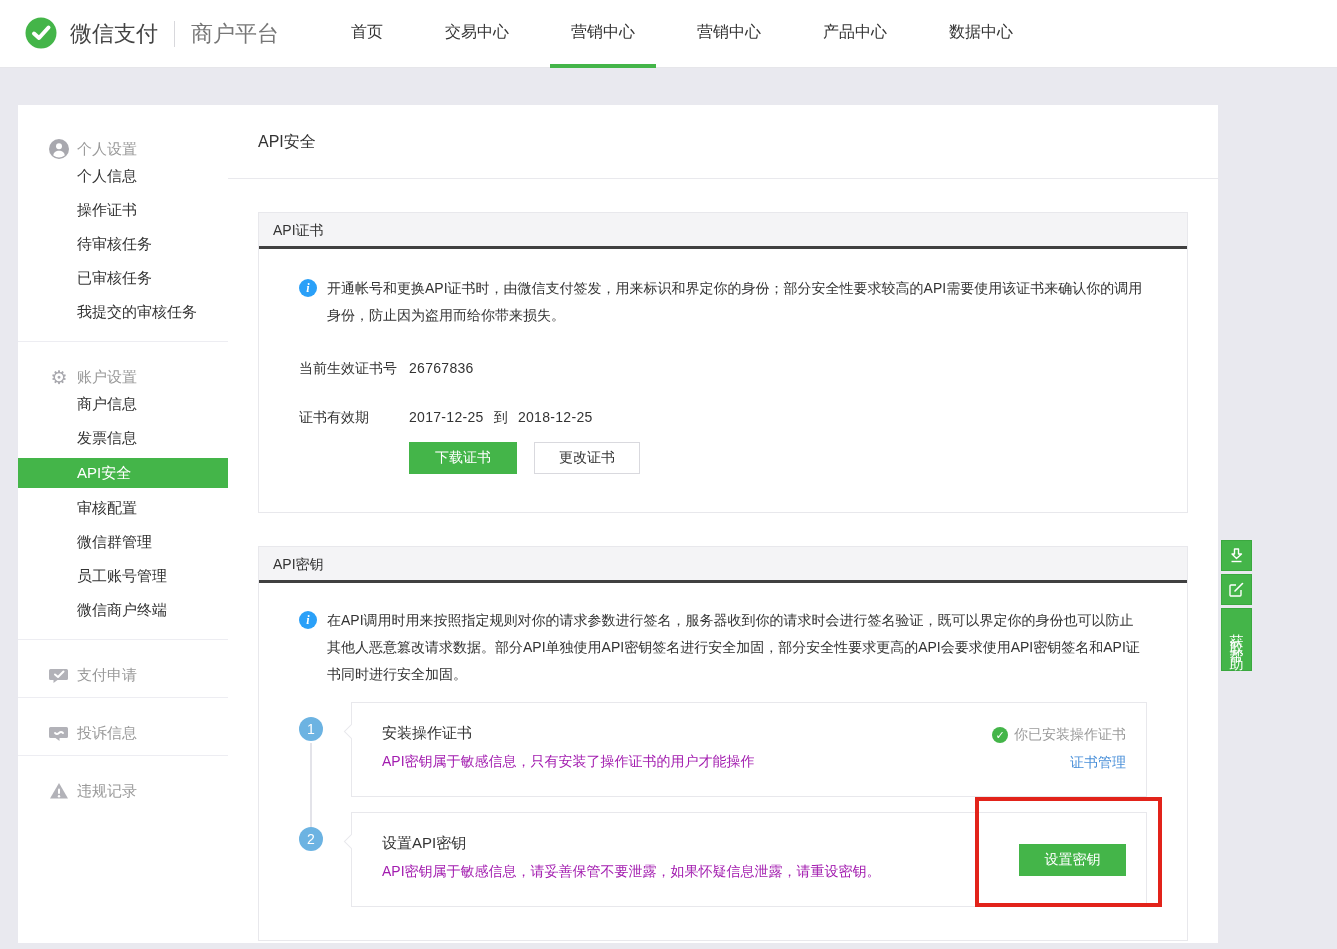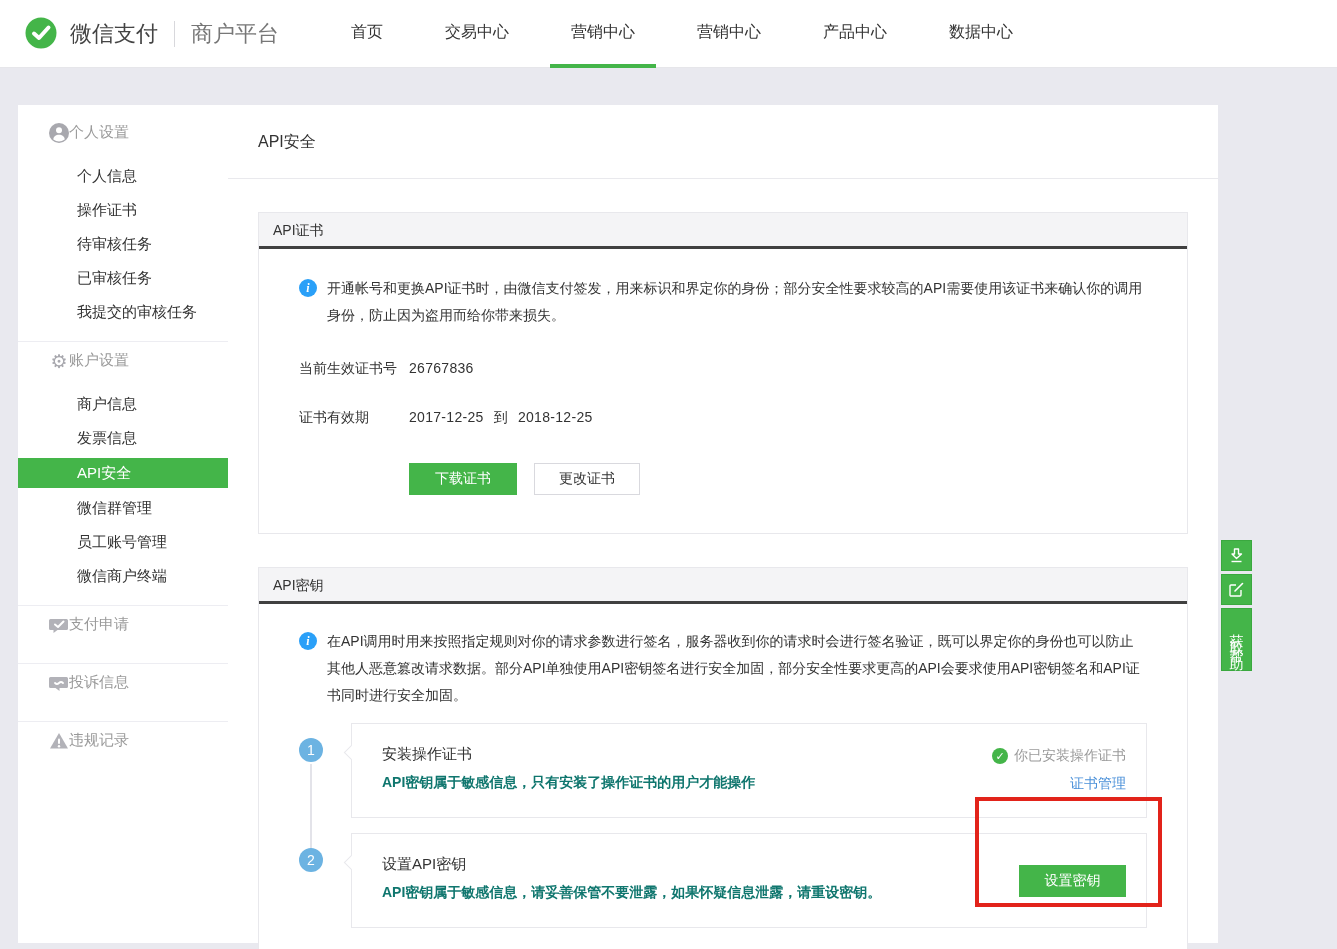--- a/index.html
+++ b/index.html
@@ -18,50 +18,50 @@
   .logo-sep { width:1px; height:26px; background:#d8d8dc; margin:0 6px; }
   .logo-product { font-size:22px; color:#777; }
   .nav { position:absolute; left:330px; top:0; height:68px; display:flex; gap:20px; }
   .tab { padding:0 21px; line-height:64px; height:68px; font-size:16px; color:#333; cursor:pointer; border-bottom:4px solid transparent; }
   .tab.active { border-bottom-color:#44b549; }
   
   .sidebar { position:absolute; left:18px; top:105px; width:210px; height:838px; background:#fff; }
   .side-group { padding:9px 0 12px; border-bottom:1px solid #ededf2; }
   .side-group:first-child { padding-top:18px; }
   .side-group:last-child { border-bottom:none; }
-  .side-head { display:flex; align-items:flex-start; height:36px; padding-left:31px; color:#9a9a9a; font-size:15px; }
+  .side-head { display:flex; align-items:flex-end; height:36px; padding-left:31px; gap:8px; color:#9a9a9a; font-size:15px; }
   .side-head .ic { width:20px; height:20px; display:flex; align-items:center; justify-content:center; }
   .gear-glyph { font-family:"DejaVu Sans",sans-serif; font-size:19px; color:#a8a8ae; line-height:20px; }
   .side-item { height:34px; line-height:34px; padding-left:59px; font-size:15px; color:#333; cursor:pointer; }
   .side-item.active { background:#44b549; color:#fff; height:30px; line-height:30px; margin:3px 0; }
   
   .main { position:absolute; left:228px; top:105px; width:990px; height:838px; background:#fff; }
   .page-head { height:74px; line-height:74px; padding-left:30px; font-size:16px; color:#333; border-bottom:1px solid #e9e9ed; }
   .content { padding:33px 30px 0; }
   .card { border:1px solid #e8e8ec; margin-bottom:33px; background:#fff; }
   .card-head { height:36px; line-height:35px; background:#f4f4f6; border-bottom:3px solid #404040; padding-left:14px; font-size:14px; color:#333; }
   .card-body { padding:26px 40px 38px; }
   .card-body.key { padding:24px 40px 18px; }
   .info { display:flex; gap:10px; font-size:14px; color:#333; line-height:27px; }
   .info-icon { flex:0 0 18px; width:18px; height:18px; border-radius:50%; background:#2aa0f8; color:#fff; text-align:center; line-height:18px; font-size:12px; font-style:italic; font-weight:bold; margin-top:4px; font-family:"Liberation Serif","DejaVu Serif",serif; }
   .fieldrow { display:flex; margin-top:31px; font-size:14px; color:#333; }
   .fieldlabel { width:110px; }
   .fieldval { letter-spacing:0.3px; }
-  .btnrow { margin-top:36px; padding-left:110px; display:flex; gap:17px; }
+  .btnrow { margin-top:15px; padding-left:110px; display:flex; gap:17px; }
   .btn-green { width:108px; height:32px; background:#44b549; color:#fff; border:none; font-size:14px; cursor:pointer; font-family:inherit; }
   .btn-plain { width:106px; height:32px; background:#fff; border:1px solid #d9d9de; color:#333; font-size:14px; cursor:pointer; font-family:inherit; }
   
   .steps { position:relative; margin-top:14px; }
   .connector { position:absolute; left:11px; top:41px; width:2px; height:90px; background:#e3e3e9; }
   .step { display:flex; align-items:flex-start; margin-bottom:15px; }
   .step-num { flex:0 0 24px; width:24px; height:24px; border-radius:50%; background:#6cb3e2; color:#fff; text-align:center; line-height:24px; font-size:14px; margin-top:15px; position:relative; z-index:2; }
   .step-box { flex:1; margin-left:28px; border:1px solid #e8e8ec; background:#fff; position:relative; padding:21px 20px 21px 30px; display:flex; justify-content:space-between; min-height:95px; }
   .step-box::before { content:''; position:absolute; left:-6px; top:23px; width:10px; height:10px; background:#fff; border-left:1px solid #e8e8ec; border-bottom:1px solid #e8e8ec; transform:rotate(45deg); }
   .step-title { font-size:15px; color:#333; margin-bottom:10px; }
-  .step-desc { font-size:14px; color:#0f766e;font-weight:bold; }
+  .step-desc { font-size:14px; color:#a21caf; }
   .step-right { text-align:right; display:flex; flex-direction:column; align-items:flex-end; justify-content:center; }
   .status { display:flex; align-items:center; gap:6px; color:#9a9a9a; font-size:14px; margin-top:-2px; }
   .check-icon { width:16px; height:16px; border-radius:50%; background:#44b549; color:#fff; text-align:center; line-height:16px; font-size:11px; }
   .link { color:#4a90d9; font-size:14px; margin-top:10px; cursor:pointer; text-decoration:none; }
   .btn-setkey { width:107px; height:32px; }
   
   .float-tools { position:absolute; left:1221px; top:540px; width:31px; z-index:6; }
   .tool { width:31px; height:31px; background:#44b549; margin-bottom:3px; display:flex; align-items:center; justify-content:center; cursor:pointer; border:1px solid #3aa83f; }
   .help-btn { width:31px; background:#44b549; color:#fff; font-size:14px; text-align:center; cursor:pointer; border:1px solid #3aa83f; padding:13px 0; margin-top:3px; }
   .help-btn span { writing-mode:vertical-lr; text-orientation:upright; letter-spacing:8px; line-height:29px; }
@@ -113,20 +113,21 @@
   <div class="side-group">
     <div class="side-head">
       <span class="ic">
           <span class="gear-glyph">⚙</span>
         </span>
       <span>账户设置</span>
     </div>
     <div class="side-item">商户信息</div>
     <div class="side-item">发票信息</div>
     <div class="side-item active">API安全</div>
+    <div class="side-item">审核配置</div>
     <div class="side-item">微信群管理</div>
     <div class="side-item">员工账号管理</div>
     <div class="side-item">微信商户终端</div>
   </div>
   <div class="side-group">
     <div class="side-head">
       <span class="ic">
         <svg width="20" height="20" viewBox="0 0 20 20">
             <path d="M2 4 h16 a1.5 1.5 0 0 1 1.5 1.5 v8 a1.5 1.5 0 0 1 -1.5 1.5 h-9 l-4 3 v-3 h-3 a1.5 1.5 0 0 1 -1.5 -1.5 v-8 A1.5 1.5 0 0 1 2 4 Z" transform="translate(-0.5,0)" fill="#b2b2b8"></path>
             <polyline points="6,9.5 9,12 14.5,6.5" fill="none" stroke="#fff" stroke-width="2" stroke-linecap="round" stroke-linejoin="round"></polyline>

